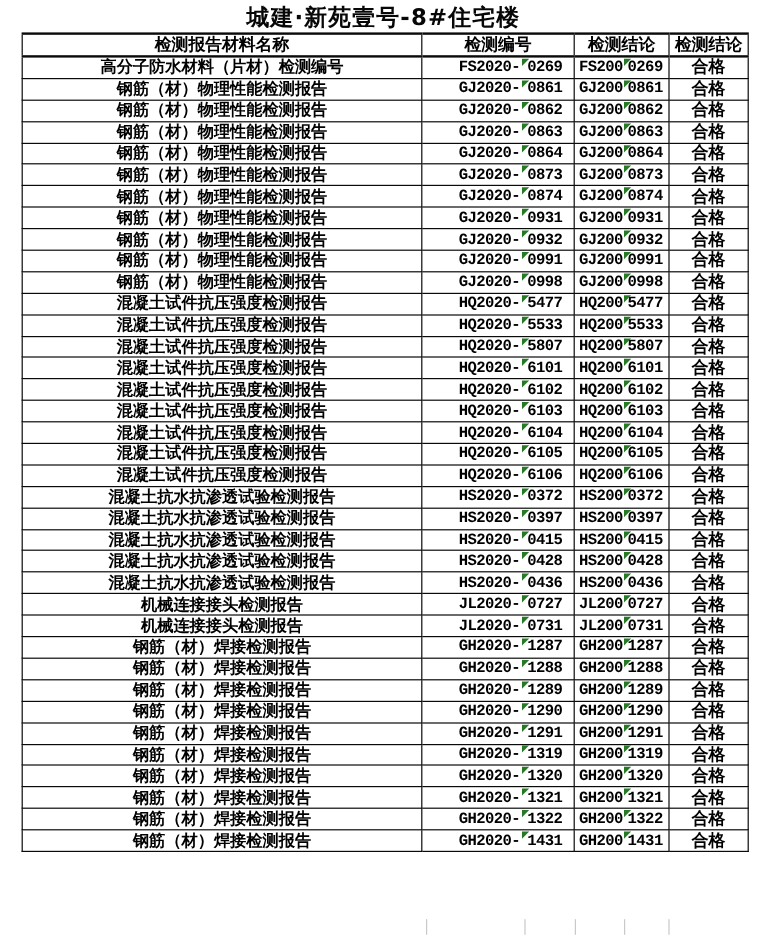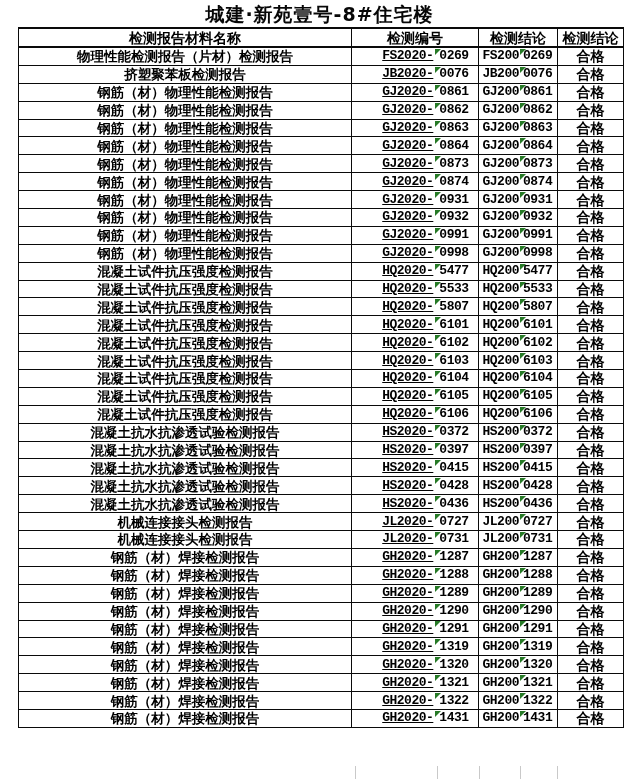--- a/index.html
+++ b/index.html
@@ -28,21 +28,21 @@
   td.c-material{text-align:center;font-size:13.5px;}
   th.h-conclusion,td.c-conclusion{border-right:none;}
   td.c-conclusion{text-align:center;font-size:14px;padding-left:1px;}
   .split{display:flex;align-items:center;height:100%;}
   .code{
     font-family:"Liberation Mono","DejaVu Sans Mono",monospace;
     font-size:13px;font-weight:700;letter-spacing:-0.5px;
   }
   .prefix{display:block;text-align:right;padding-right:2px;box-sizing:border-box;}
   .num{display:block;position:relative;text-align:left;padding-left:4px;box-sizing:border-box;}
-  .report-prefix{width:84px;text-decoration:underline;}
+  .report-prefix{width:84px;}
   .report-num{width:43px;}
   .test-prefix{width:41px;padding-right:1px;}
   .test-num{width:37px;padding-left:3px;}
   .tri{
     position:absolute;top:0.5px;left:0;width:0;height:0;display:block;
     border-top:6px solid #267a26;border-right:6px solid transparent;
   }
   .grid-stub{position:absolute;top:766px;width:1px;height:13px;background:#c9c9c9;}
 </style>
 </head>
@@ -60,47 +60,31 @@
   <thead>
     <tr>
       <th>检测报告材料名称</th>
       <th>检测编号</th>
       <th>检测结论</th>
       <th class="h-conclusion">检测结论</th>
     </tr>
   </thead>
   <tbody id="report-body">
       <tr>
-        <td class="c-material">物理性能检测报告（片材）检测报告</td>
+        <td class="c-material">高分子防水材料（片材）检测编号</td>
         <td>
           <div class="split code">
             <span class="prefix report-prefix">FS2020-</span>
             <span class="num report-num"><i class="tri" style="border-top-color: rgb(38, 122, 38);"></i>0269</span>
           </div>
         </td>
         <td>
           <div class="split code">
             <span class="prefix test-prefix">FS200</span>
             <span class="num test-num"><i class="tri" style="border-top-color: rgb(38, 122, 38);"></i>0269</span>
-          </div>
-        </td>
-        <td class="c-conclusion">合格</td>
-      </tr>
-      <tr>
-        <td class="c-material">挤塑聚苯板检测报告</td>
-        <td>
-          <div class="split code">
-            <span class="prefix report-prefix">JB2020-</span>
-            <span class="num report-num"><i class="tri" style="border-top-color: rgb(38, 122, 38);"></i>0076</span>
-          </div>
-        </td>
-        <td>
-          <div class="split code">
-            <span class="prefix test-prefix">JB200</span>
-            <span class="num test-num"><i class="tri" style="border-top-color: rgb(38, 122, 38);"></i>0076</span>
           </div>
         </td>
         <td class="c-conclusion">合格</td>
       </tr>
       <tr>
         <td class="c-material">钢筋（材）物理性能检测报告</td>
         <td>
           <div class="split code">
             <span class="prefix report-prefix">GJ2020-</span>
             <span class="num report-num"><i class="tri" style="border-top-color: rgb(38, 122, 38);"></i>0861</span>

